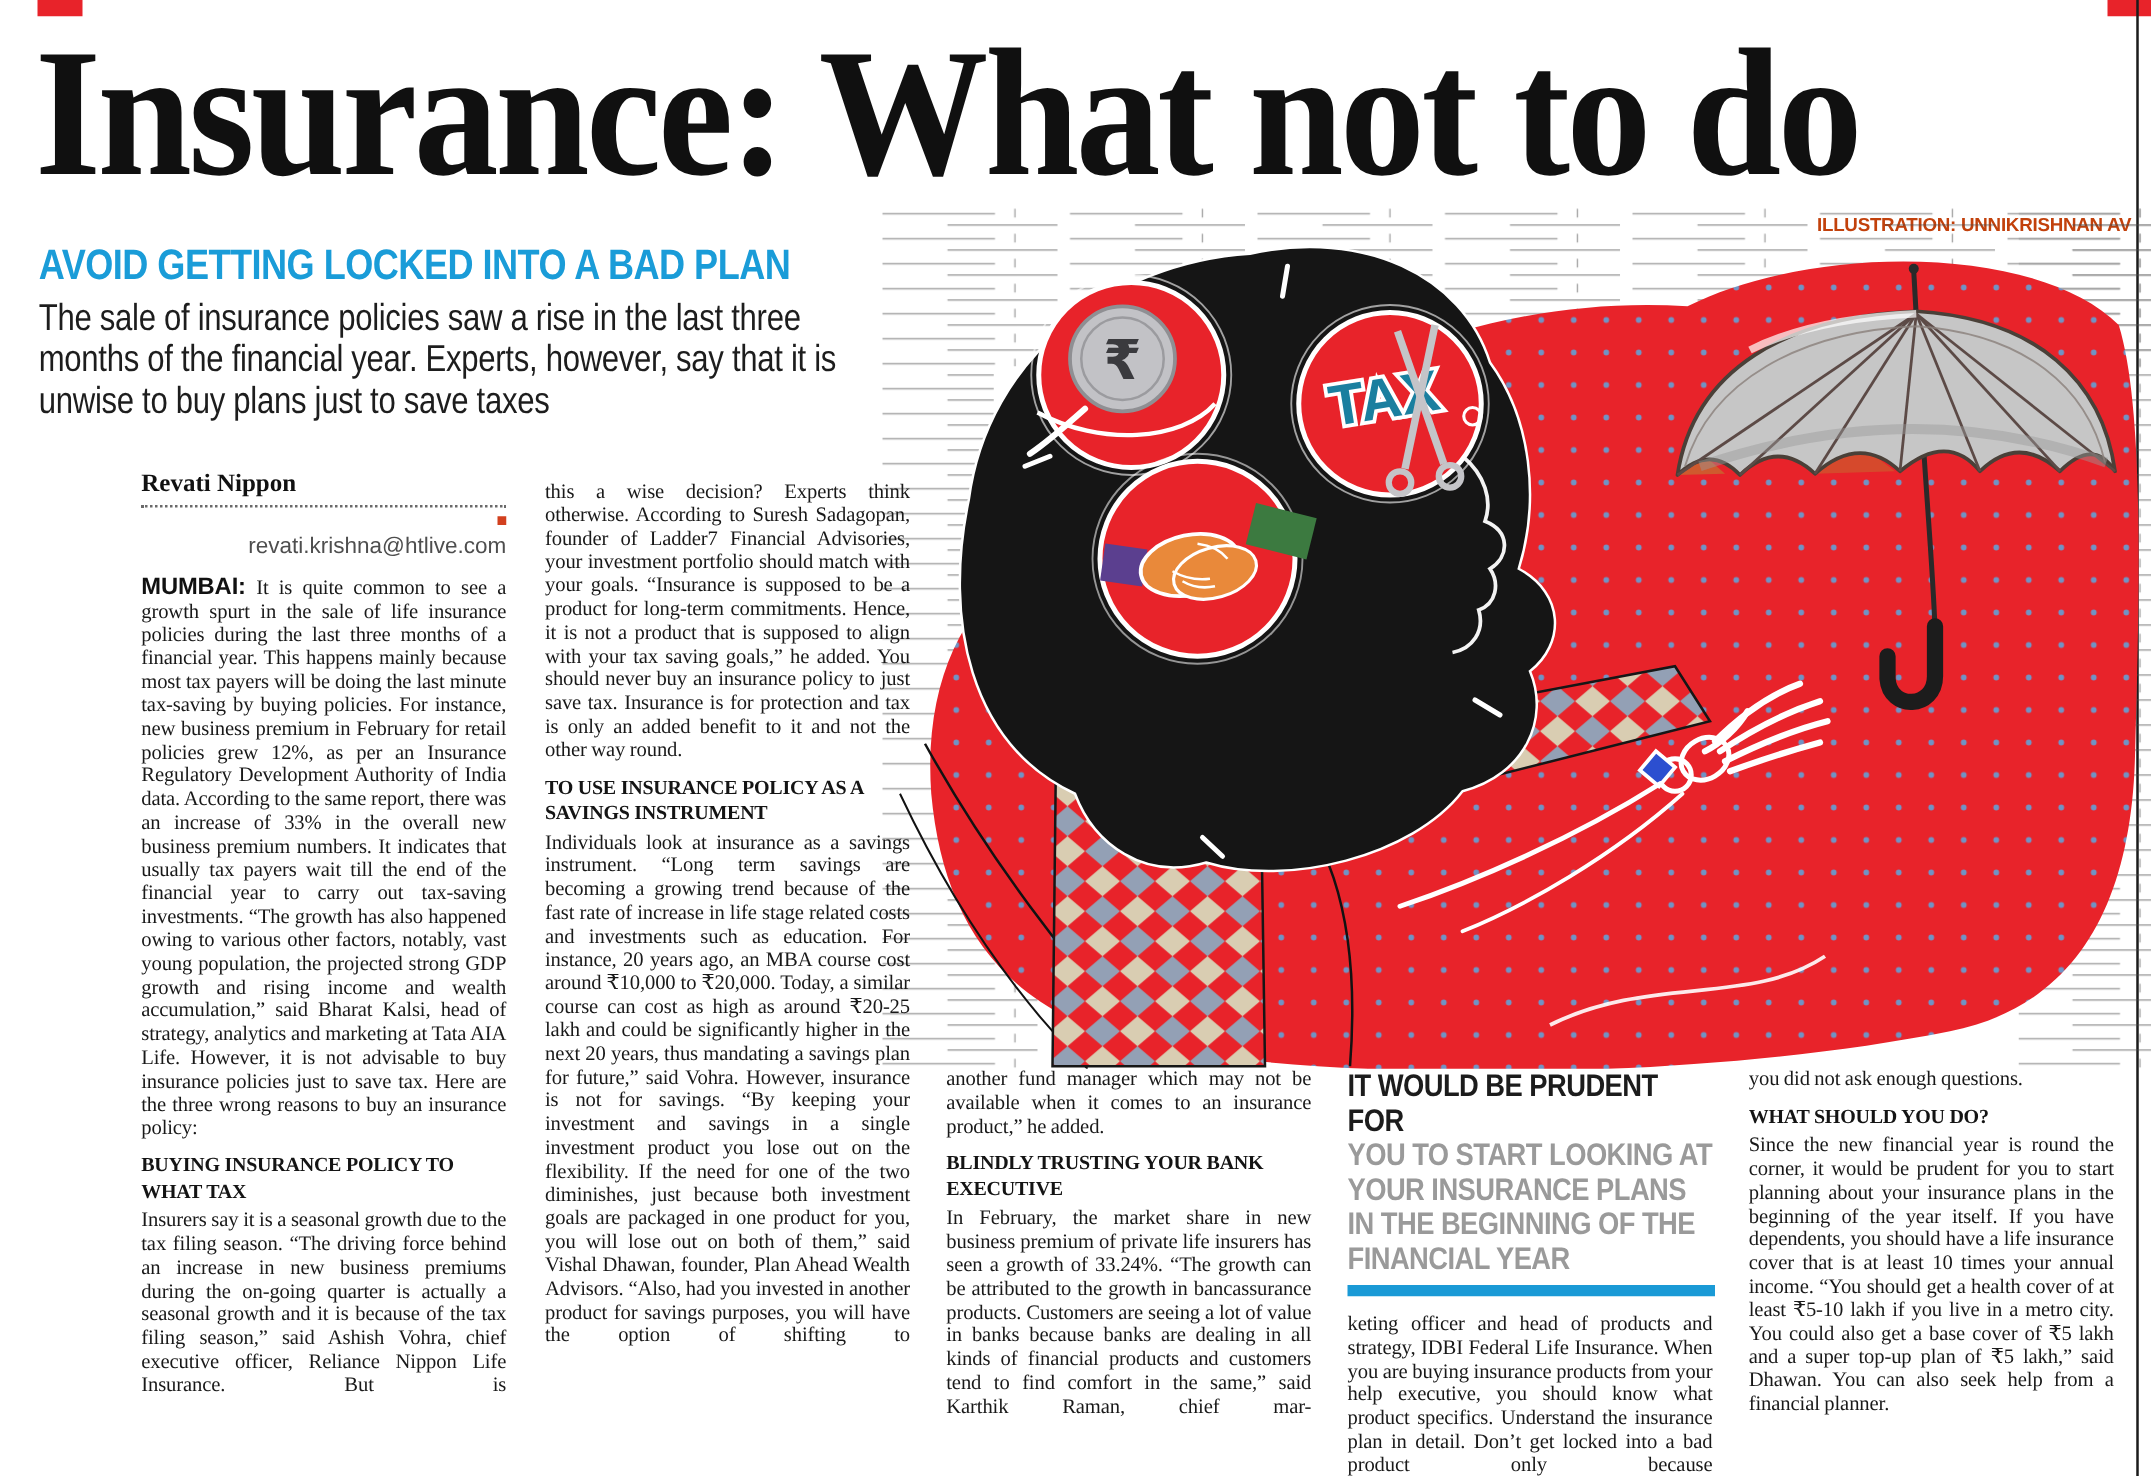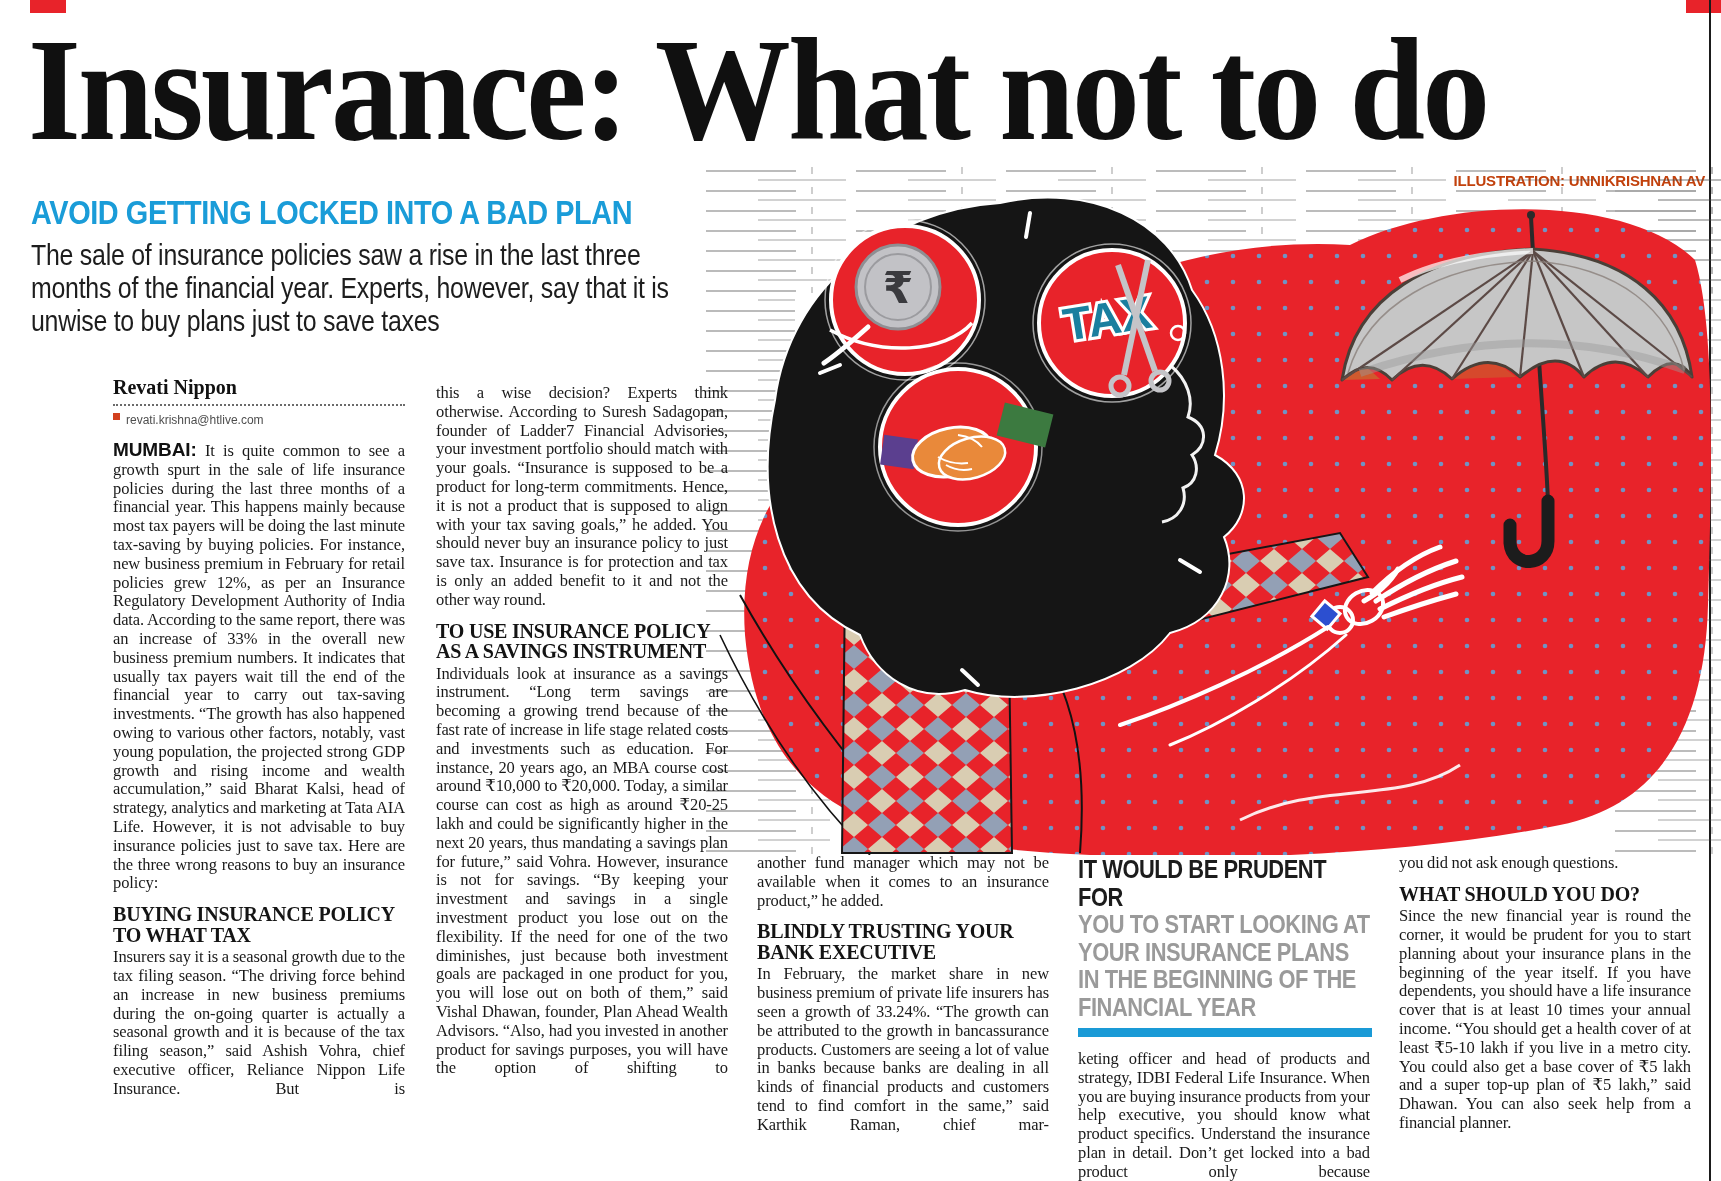--- a/index.html
+++ b/index.html
@@ -31,29 +31,29 @@
   #col1{left:113px;top:376px;}
   #col2{left:436px;top:384px;}
   #col3{left:757px;top:854px;}
   #col4{left:1078px;top:856px;}
   #col5{left:1399px;top:854px;}
 
   .body{font-size:16.5px;line-height:18.8px;text-align:justify;margin:0 0 9px 0;
         word-spacing:-.4px;letter-spacing:-.1px;}
   .body.cont{text-align-last:justify;}
   .dateline{font-family:"Liberation Sans",sans-serif;font-weight:bold;font-size:19px;color:#111;}
-  .subhead{font-size:20px;line-height:20.5px;font-weight:bold;color:#141414;
+  .subhead{font-size:16px;line-height:20.5px;font-weight:bold;color:#141414;
         margin:11px 0 3px 0;letter-spacing:-.2px;}
 
   
   #byline{margin:0 0 14px 0;}
   #byline .name{font-size:20px;font-weight:bold;color:#111;
         border-bottom:2px dotted #6a6a6a;padding-bottom:5px;}
   #byline .email-row{margin-top:7px;font-family:"Liberation Sans",sans-serif;
-        font-size:12px;color:#4e4e4e;display:flex;align-items:flex-start;gap:6px;}
+        font-size:18px;color:#4e4e4e;display:flex;align-items:flex-end;gap:6px;flex-direction:column;}
   #byline .bullet{width:7px;height:7px;background:#d2401e;display:inline-block;flex:0 0 auto;}
 
   
   .pq{font-family:"Liberation Sans",sans-serif;font-weight:bold;font-size:25px;
       line-height:27.5px;letter-spacing:-.5px;width:336px;
       transform:scaleX(.875);transform-origin:0 0;}
   .pq .lead{color:#1c1c1c;}
   .pq .rest{color:#9a9a9a;}
   .bluebar{width:294px;height:9px;background:#1a9ad6;margin:7px 0 13px 0;}
 

